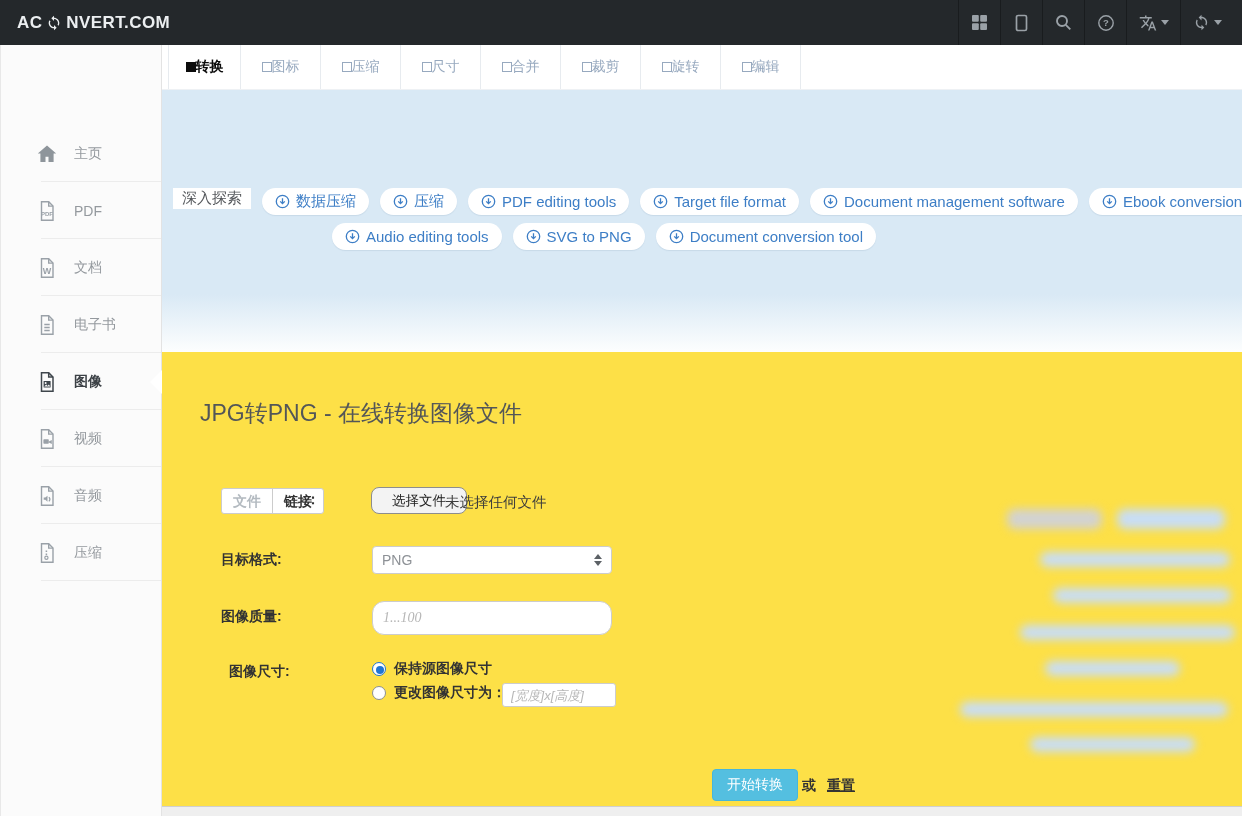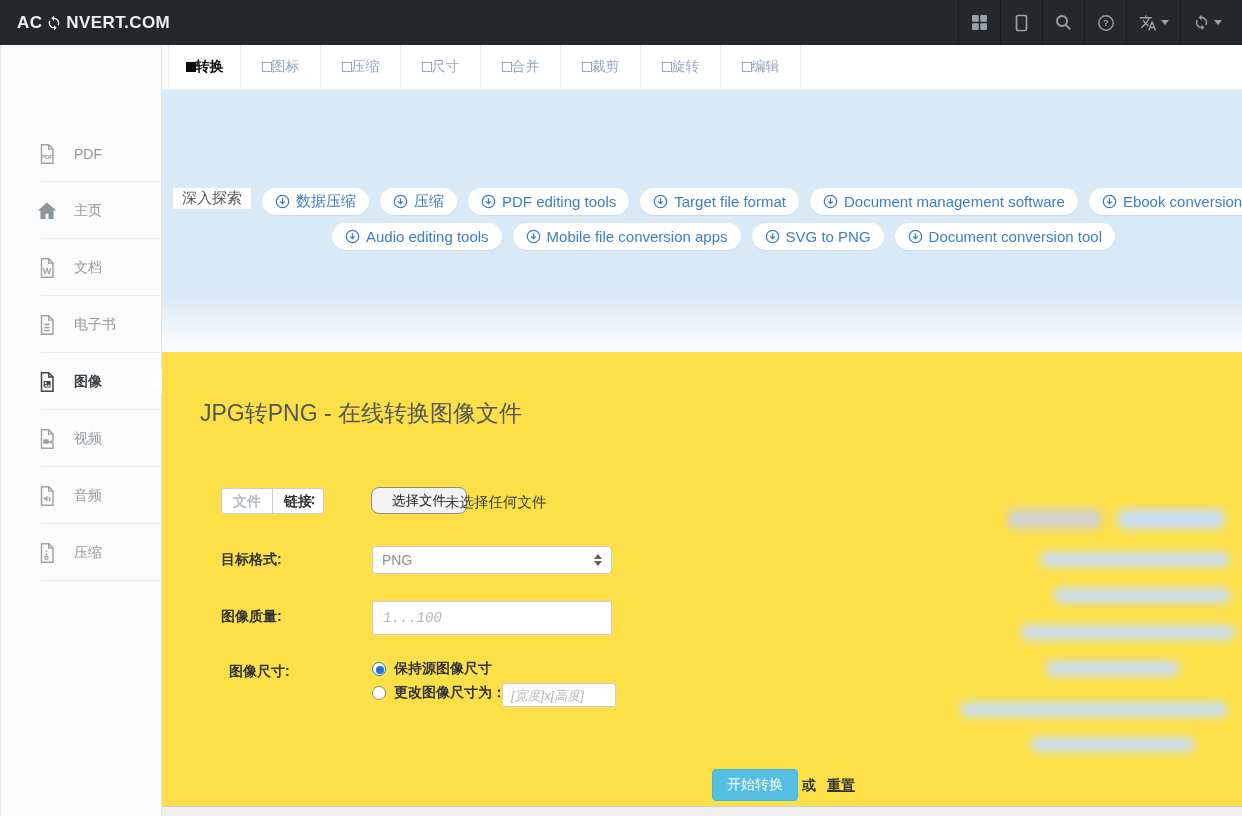--- a/index.html
+++ b/index.html
@@ -58,21 +58,21 @@
 
   .file-btn { position:absolute; left:209px; top:135px; height:27px; padding:0 20px; font-size:13.5px; color:#1b1b1b; background:#f3f3f3; border:1px solid #8d8d8d; border-radius:8px; font-family:inherit; cursor:pointer; }
   .nofile { position:absolute; left:283px; top:141px; font-size:14.5px; color:#3c3c3c; }
 
   .select { position:absolute; left:210px; top:194px; width:240px; height:28px; background:#fff; border:1px solid #ccc; border-radius:4px; display:flex; align-items:center; padding:0 9px; cursor:pointer; }
   .select .sel-text { font-size:14px; color:#8d9196; flex:1; }
   .sel-arrows { display:flex; flex-direction:column; gap:2px; align-items:center; }
   .arr-up { width:0; height:0; border-left:4px solid transparent; border-right:4px solid transparent; border-bottom:5px solid #5c6166; }
   .arr-dn { width:0; height:0; border-left:4px solid transparent; border-right:4px solid transparent; border-top:5px solid #5c6166; }
 
-  .text-input { position:absolute; left:210px; top:249px; width:240px; height:29px; border:1px solid #ccc; border-radius:0; padding:16px 10px; font-size:14px; color:#444; font-family:Liberation Mono, monospace; outline:none; }
+  .text-input { position:absolute; left:210px; top:249px; width:240px; height:29px; border:1px solid #ccc; border-radius:12px; padding:16px 10px; font-size:14px; color:#444; font-family:Liberation Serif, serif; outline:none; }
   .text-input::placeholder { font-style:italic; color:#b7b7b7; }
 
   .radio-line { position:absolute; display:flex; align-items:center; gap:8px; cursor:pointer; }
   .radio { width:14px; height:14px; border-radius:50%; background:#fff; position:relative; flex:0 0 auto; }
   .radio.checked { border:1px solid #1f74d4; }
   .radio.checked::after { content:''; position:absolute; left:3px; top:3px; width:8px; height:8px; border-radius:50%; background:#1f74d4; }
   .radio.unchecked { border:1px solid #8a8f94; }
   .radio-label { font-size:14px; font-weight:bold; color:#333; white-space:nowrap; }
   .size-input { position:absolute; left:340px; top:331px; width:114px; height:24px; border:1px solid #ccc; border-radius:3px; padding:0 8px; font-size:13px; color:#444; font-family:inherit; outline:none; }
   .size-input::placeholder { font-style:italic; color:#b7b7b7; }
@@ -139,33 +139,33 @@
           </svg>
         <span class="caret"></span>
       </div>
     </div>
   </div>
 
   <div class="sidebar">
     <div class="side-list">
 
       <div class="side-item">
-        <svg width="24" height="24" viewBox="0 0 24 24" fill="none" stroke="#9aa1a8" stroke-width="1.4">
-            <path d="M6.5 2.8h7.2l4.3 4.3v14.1H6.5z"></path>
-            <path d="M13.7 2.8v4.3H18"></path>
-            <text x="12" y="17" text-anchor="middle" font-size="6" font-weight="bold" fill="#9aa1a8" stroke="none">PDF</text>
-          </svg>
-        <span>PDF</span>
-      </div>
-
-      <div class="side-item">
         <svg width="24" height="24" viewBox="0 0 24 24" fill="#8e959b">
             <path d="M12 3.5 2.8 11.6h2.6V20h5.1v-5.2h3v5.2h5.1v-8.4h2.6z"></path>
           </svg>
         <span>主页</span>
+      </div>
+
+      <div class="side-item">
+        <svg width="24" height="24" viewBox="0 0 24 24" fill="none" stroke="#9aa1a8" stroke-width="1.4">
+            <path d="M6.5 2.8h7.2l4.3 4.3v14.1H6.5z"></path>
+            <path d="M13.7 2.8v4.3H18"></path>
+            <text x="12" y="17" text-anchor="middle" font-size="6" font-weight="bold" fill="#9aa1a8" stroke="none">PDF</text>
+          </svg>
+        <span>PDF</span>
       </div>
 
       <div class="side-item">
         <svg width="24" height="24" viewBox="0 0 24 24" fill="none" stroke="#9aa1a8" stroke-width="1.4">
             <path d="M6.5 2.8h7.2l4.3 4.3v14.1H6.5z"></path>
             <path d="M13.7 2.8v4.3H18"></path>
             <text x="12" y="18" text-anchor="middle" font-size="9" font-weight="bold" fill="#9aa1a8" stroke="none">W</text>
           </svg>
         <span>文档</span>
       </div>
@@ -311,27 +311,20 @@
         </div>
     </div>
 
     <div class="tag-row r2">
       <div class="pill">
           <svg width="15" height="15" viewBox="0 0 15 15" fill="none" stroke="#3d7ec6" stroke-width="1.3">
             <circle cx="7.5" cy="7.5" r="6.2"></circle>
             <path d="M7.5 4.3v5.1M5.2 7.4l2.3 2.3 2.3-2.3"></path>
           </svg>
           <span>Audio editing tools</span>
-        </div>
-      <div class="pill">
-          <svg width="15" height="15" viewBox="0 0 15 15" fill="none" stroke="#3d7ec6" stroke-width="1.3">
-            <circle cx="7.5" cy="7.5" r="6.2"></circle>
-            <path d="M7.5 4.3v5.1M5.2 7.4l2.3 2.3 2.3-2.3"></path>
-          </svg>
-          <span>Mobile file conversion apps</span>
         </div>
       <div class="pill">
           <svg width="15" height="15" viewBox="0 0 15 15" fill="none" stroke="#3d7ec6" stroke-width="1.3">
             <circle cx="7.5" cy="7.5" r="6.2"></circle>
             <path d="M7.5 4.3v5.1M5.2 7.4l2.3 2.3 2.3-2.3"></path>
           </svg>
           <span>SVG to PNG</span>
         </div>
       <div class="pill">
           <svg width="15" height="15" viewBox="0 0 15 15" fill="none" stroke="#3d7ec6" stroke-width="1.3">

